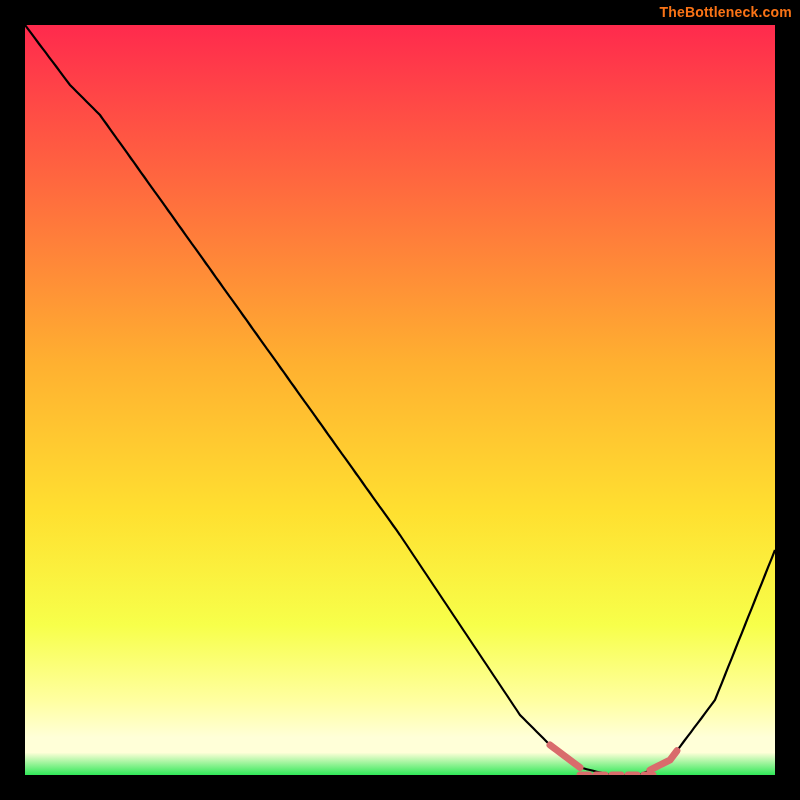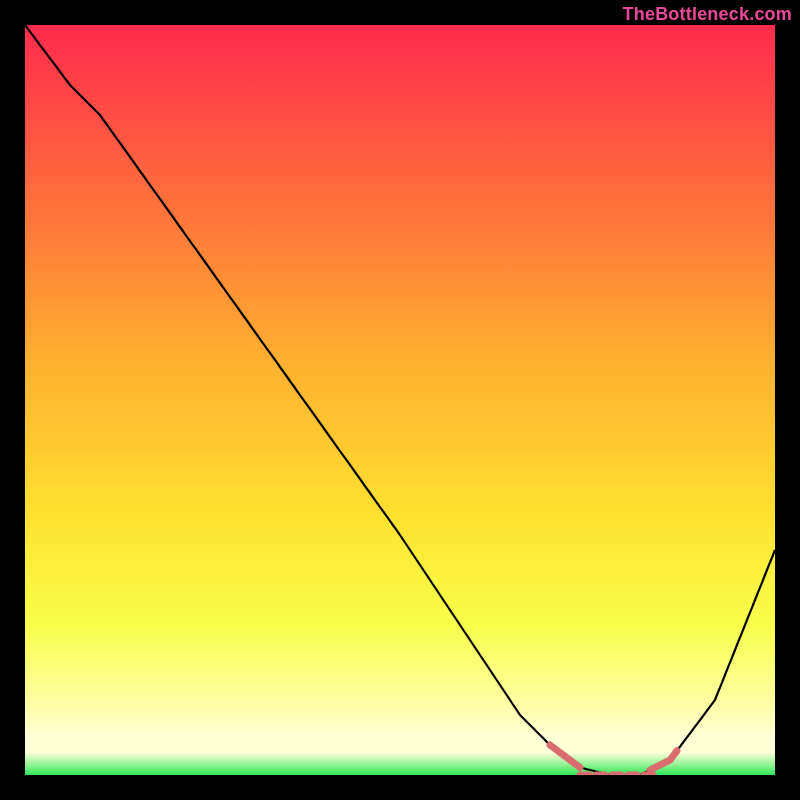--- a/index.html
+++ b/index.html
@@ -16,23 +16,23 @@
     left: 25px;
     top: 25px;
     width: 750px;
     height: 750px;
     background: #000;
   }
   .watermark {
     position: absolute;
     top: 4px;
     right: 8px;
-    font-size: 18px;
+    font-size: 14px;
     font-weight: 600;
-    color: #ec4899;
+    color: #f97316;
     letter-spacing: 0.2px;
     user-select: none;
   }
   svg {
     display: block;
   }
 </style>
 </head>
 <body>
 

